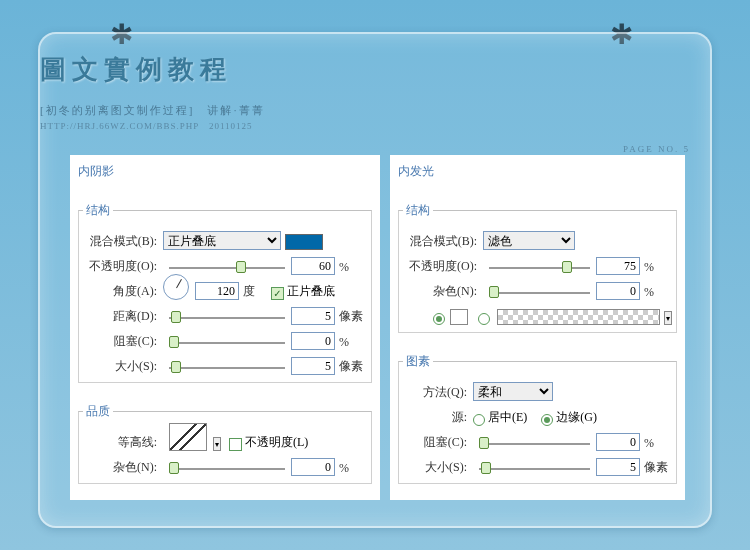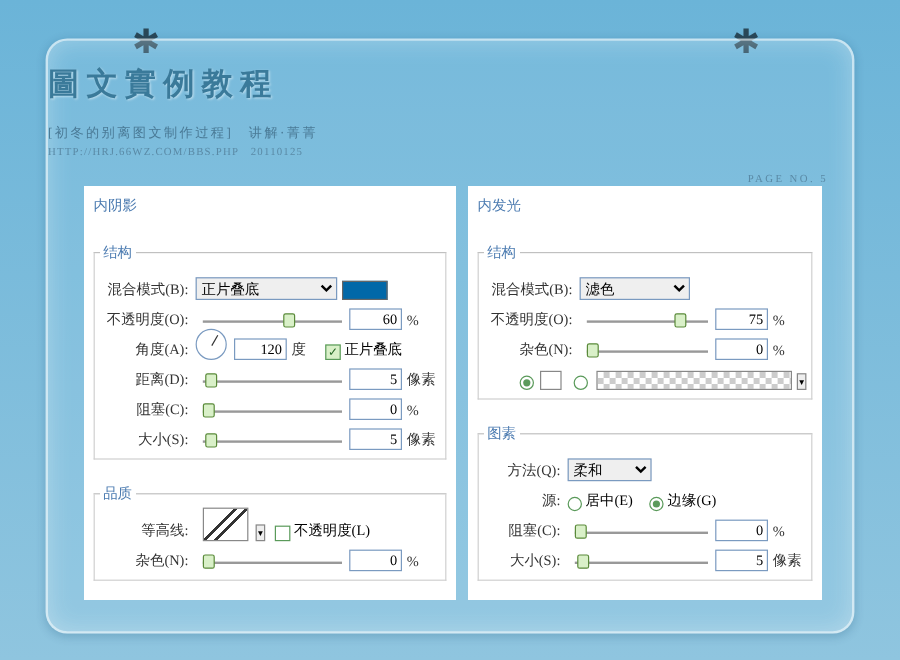--- a/index.html
+++ b/index.html
@@ -155,21 +155,21 @@
           <span style="width:8px"></span>
           <span class="radio"></span>
           <div class="grad"></div>
             <div class="dd">▾</div>
         </div>
       </fieldset>
       <fieldset>
         <legend>图素</legend>
         <div class="row">
           <span class="lbl w2">方法(Q):</span>
-          <select style="width:70px"><option>柔和</option></select>
+          <select style="width:80px"><option>柔和</option></select>
         </div>
         <div class="row">
           <span class="lbl w2">源:</span>
           <span class="radio"></span>
           <span>居中(E)</span>
           <span style="width:14px"></span>
           <span class="radio on"></span>
           <span>边缘(G)</span>
         </div>
         <div class="row">

